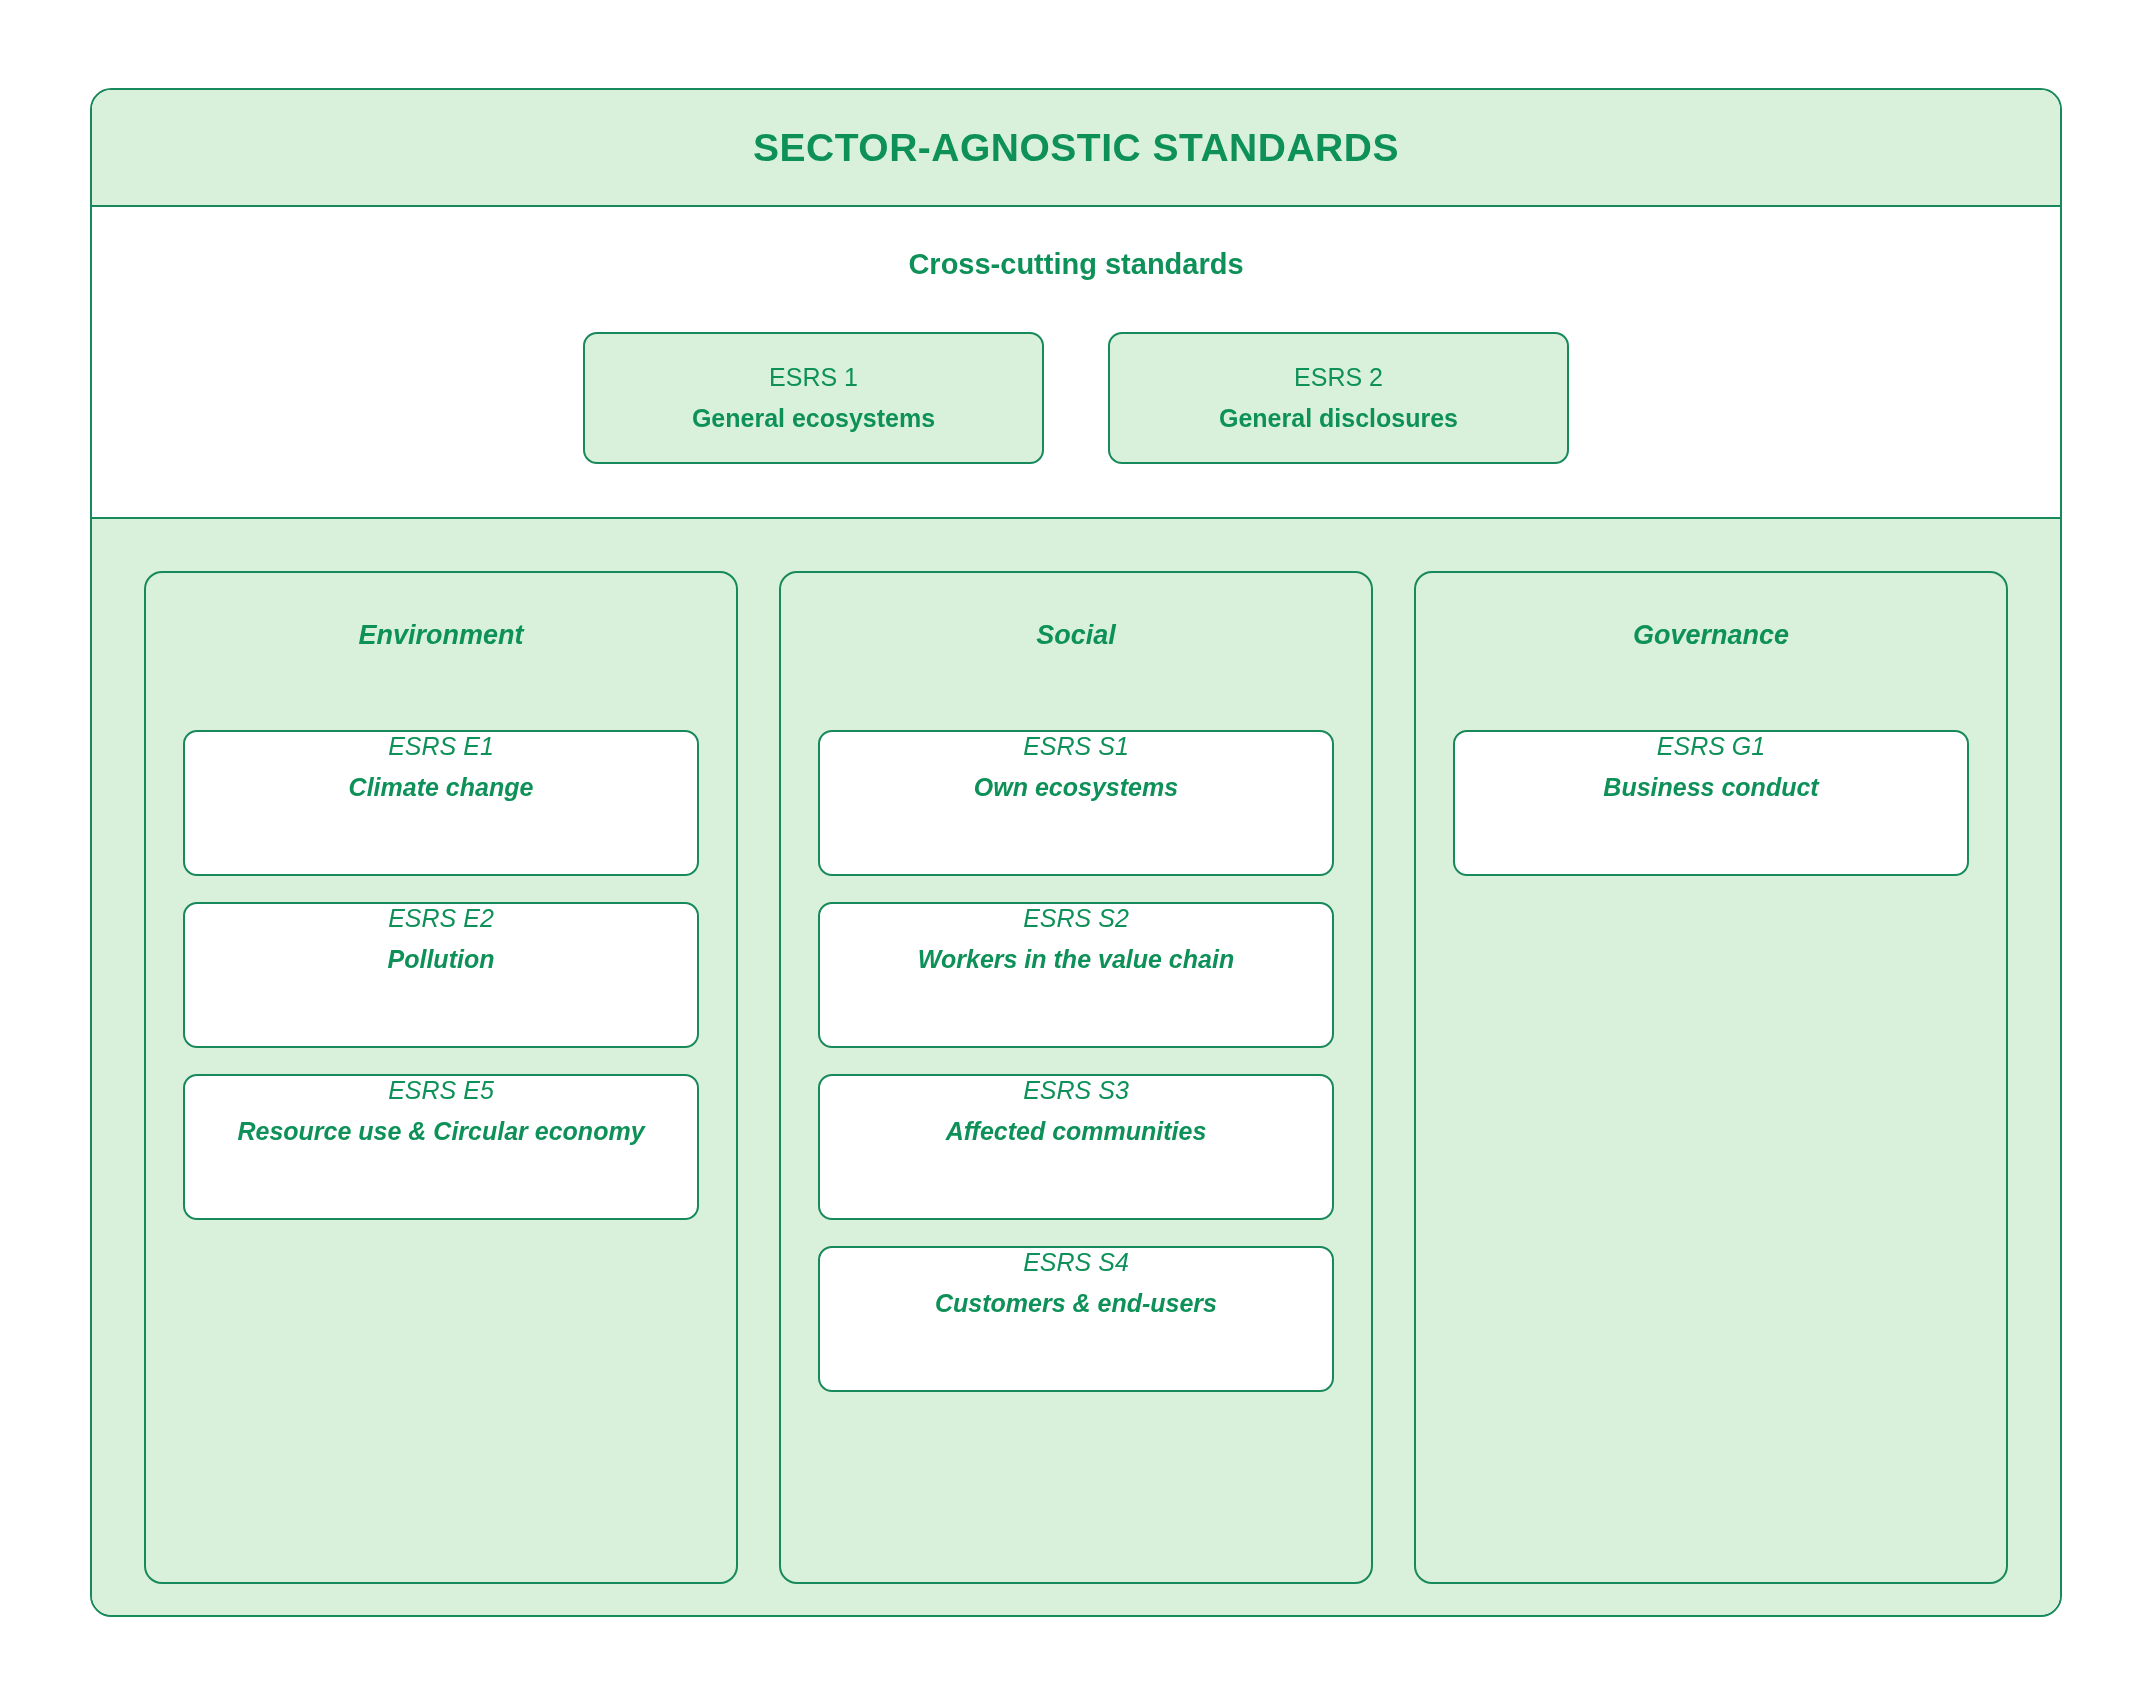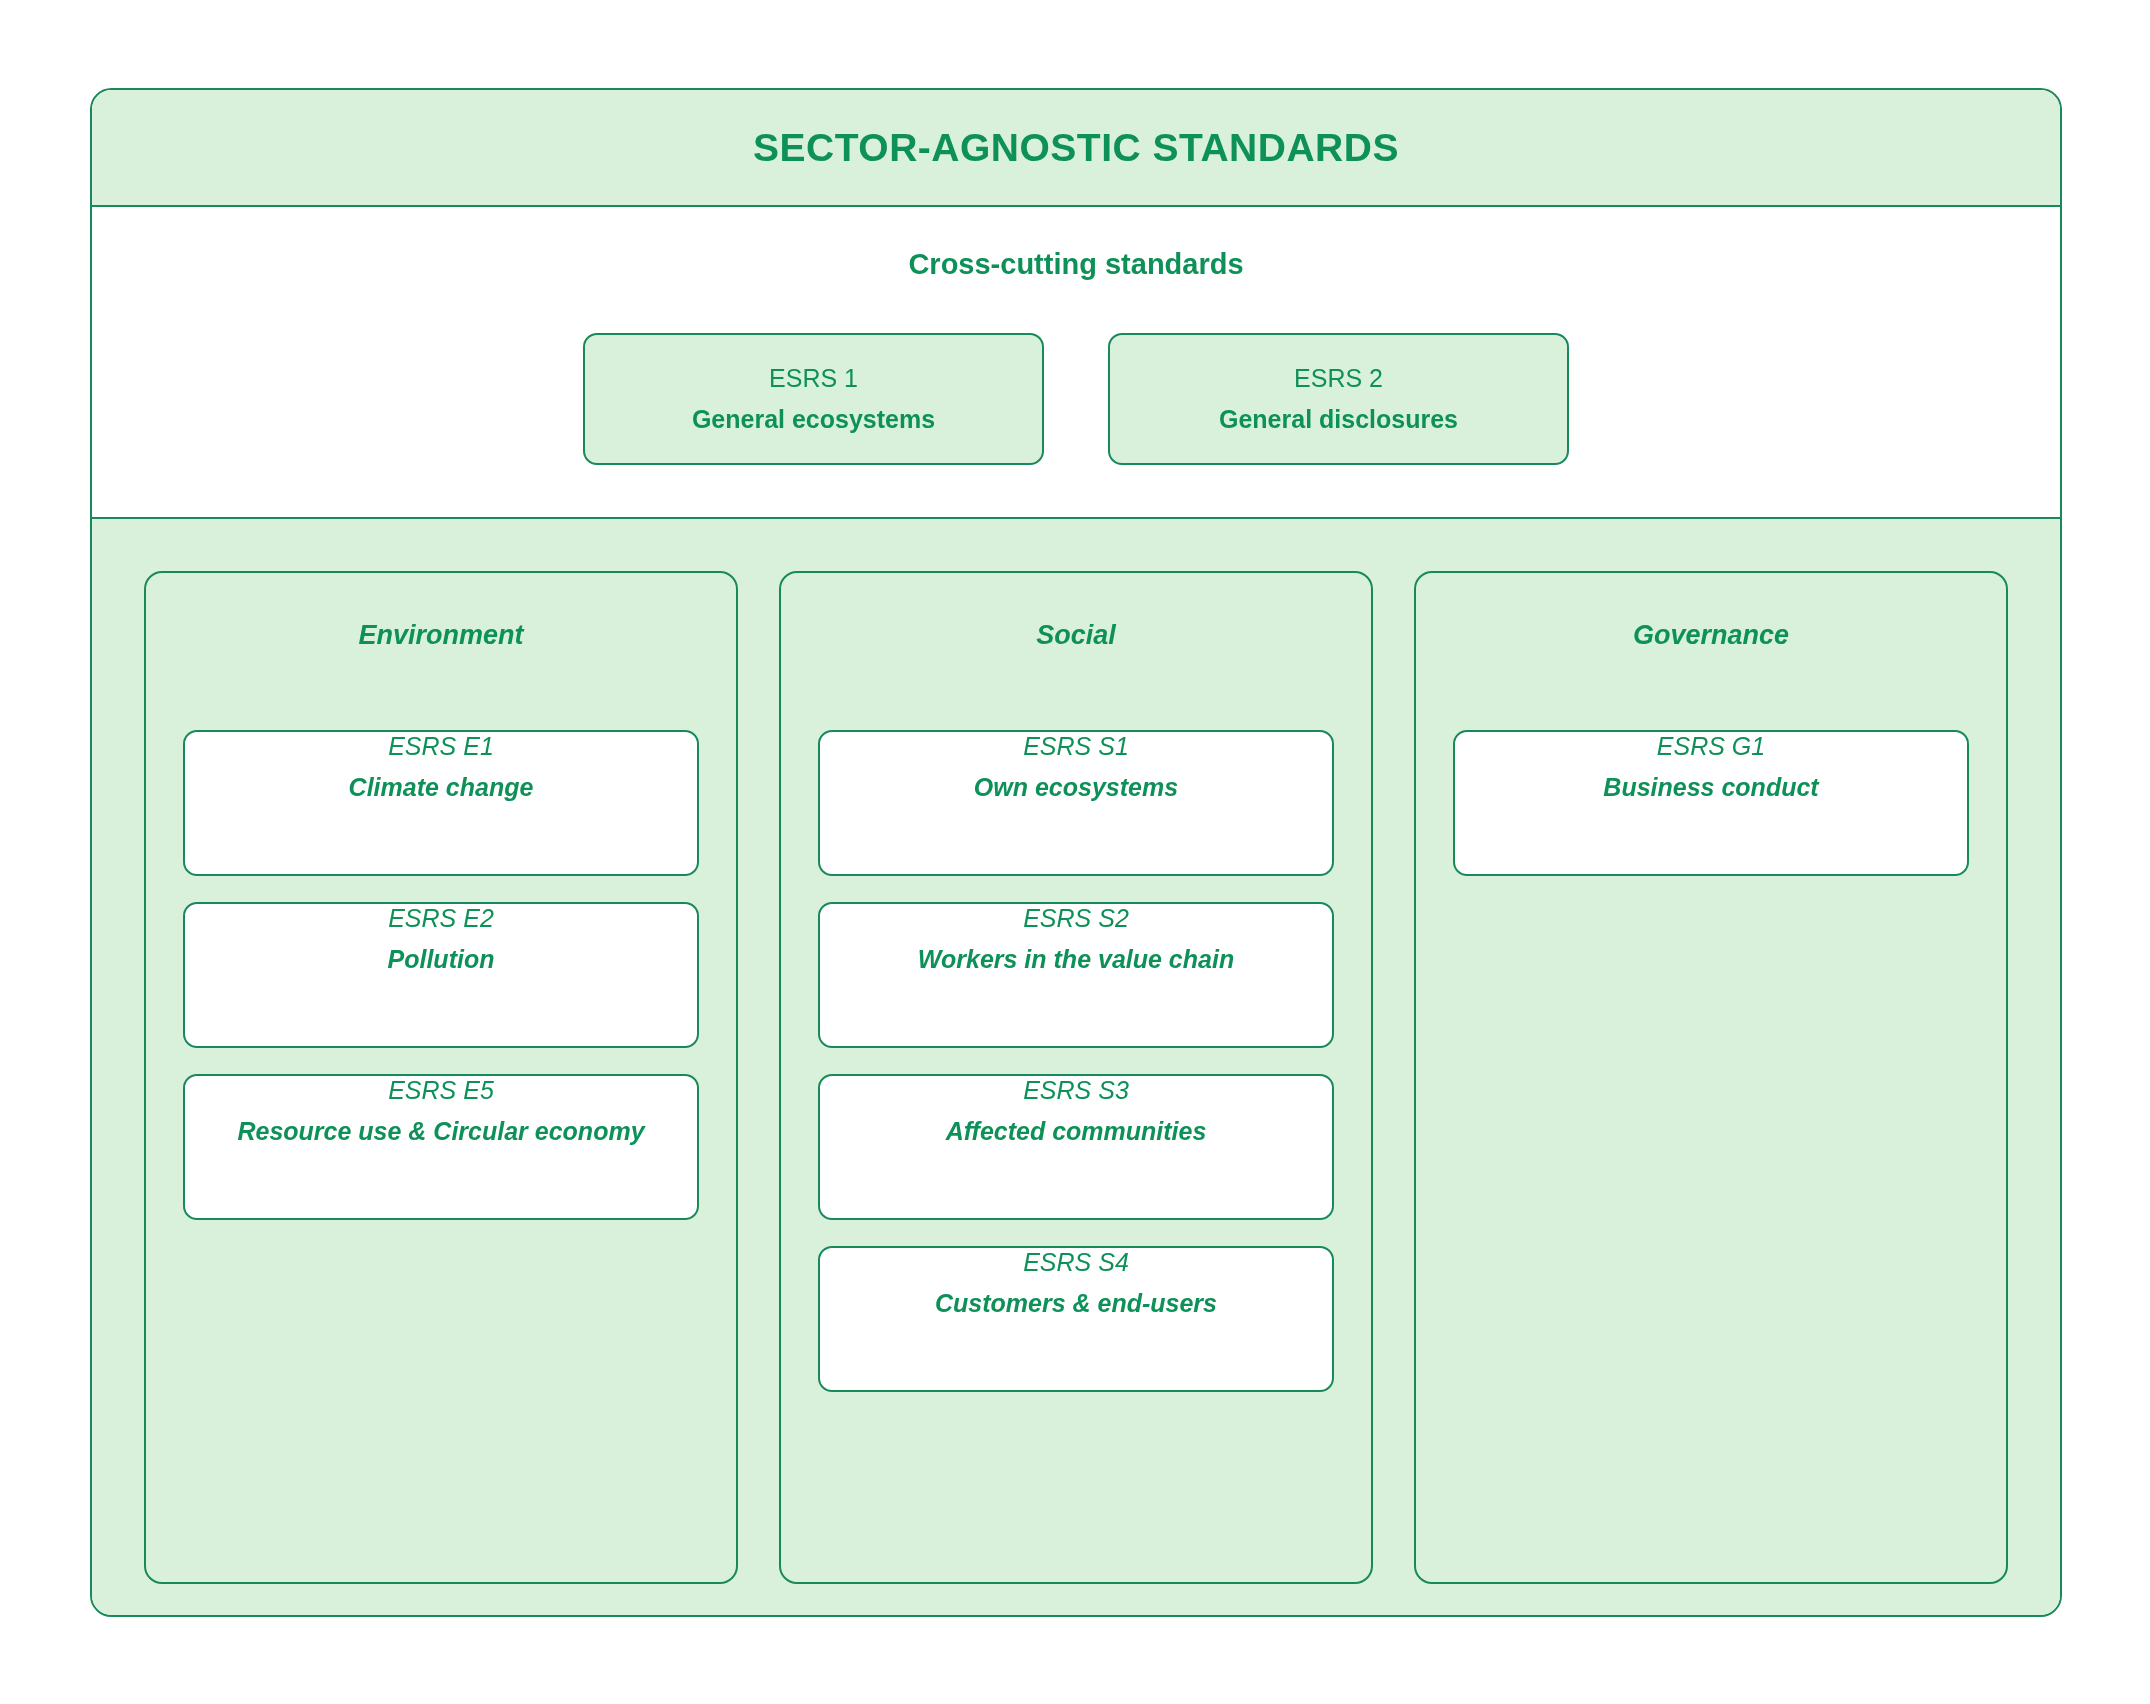--- a/index.html
+++ b/index.html
@@ -22,26 +22,27 @@
     display:flex;align-items:center;justify-content:center;
   }
   .panel-title{
     color:var(--green-text);font-size:39px;font-weight:bold;letter-spacing:0.5px;
   }
   .band-cross{
     height:312px;flex:0 0 auto;background:var(--white);
     border-bottom:2.8px solid var(--green-border);
     display:flex;flex-direction:column;align-items:center;
     padding-top:41px;
+    gap:23px;
   }
   .cross-heading{
     color:var(--green-text);font-size:29px;font-weight:bold;
   }
   .cross-cards{
-    margin-top:52px;display:flex;gap:64px;justify-content:center;
+    margin-top:28px;display:flex;gap:64px;justify-content:center;
   }
   .cross-card{
     width:461px;height:132px;background:var(--light-green);
     border:2.3px solid var(--green-border);border-radius:14px;
     display:flex;flex-direction:column;align-items:center;justify-content:center;
     gap:12px;
   }
   .band-columns{
     flex:1 1 auto;background:var(--light-green);
     display:flex;gap:41px;padding:52px 52px 31px 52px;

